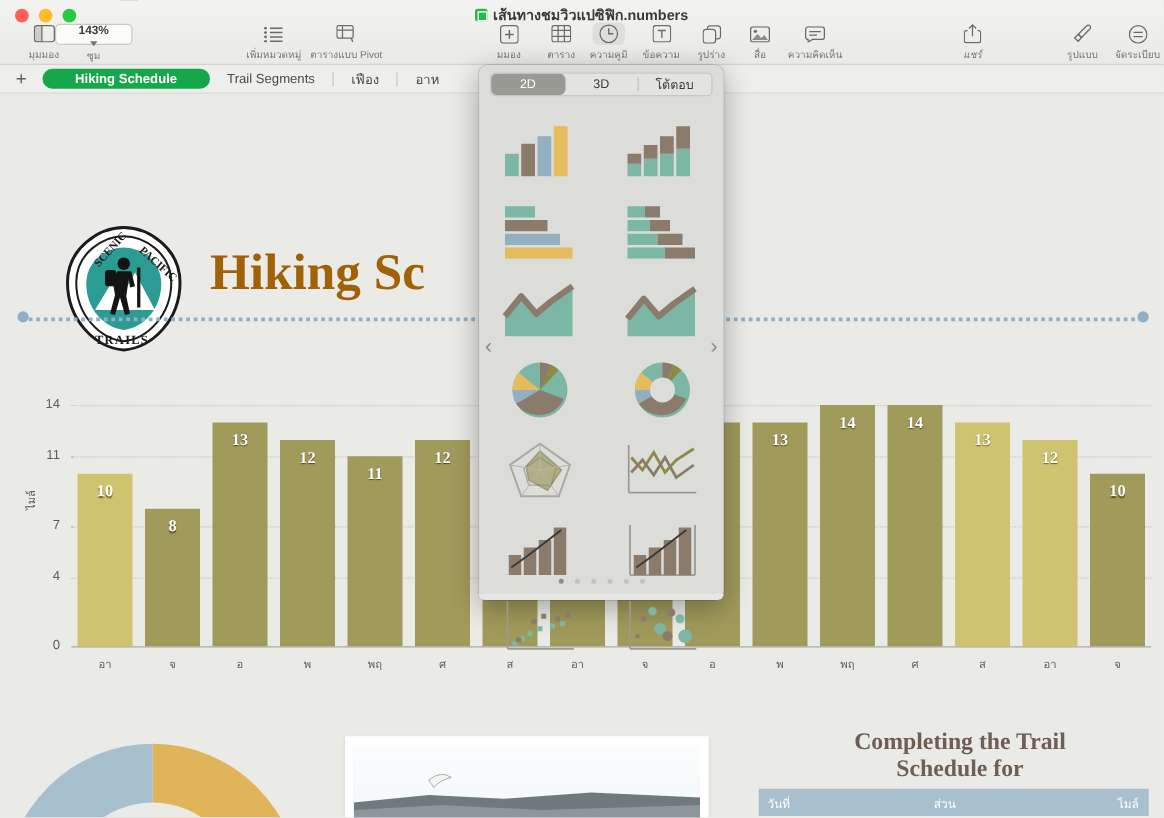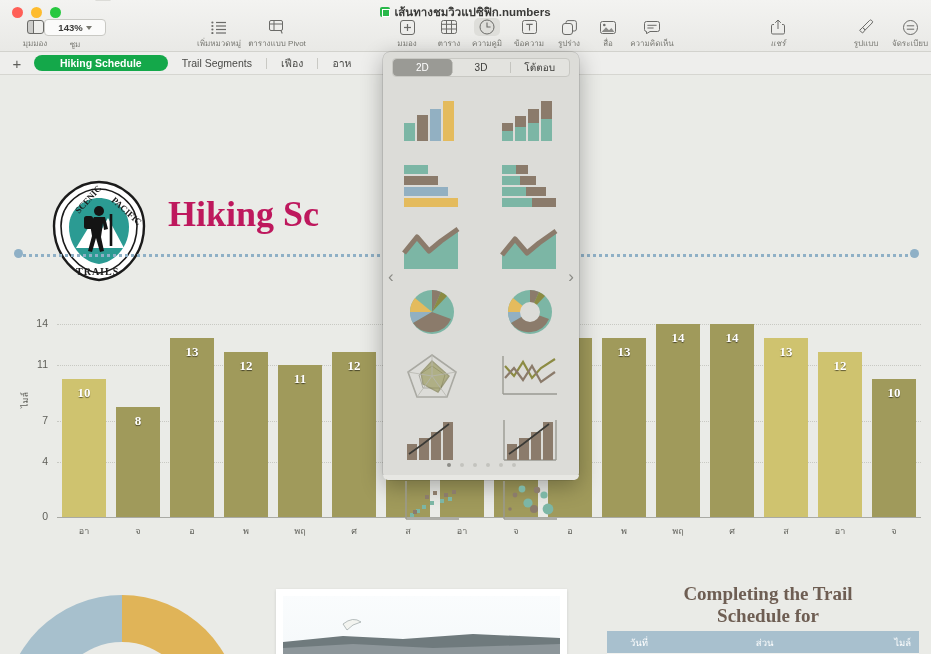--- a/index.html
+++ b/index.html
@@ -47,21 +47,21 @@
     color: #6b6b68;
   }
   .tb-ico svg { display: block; }
   .tb-lbl { font-size: 8px; color: #75756f; margin-top: 1px; white-space: nowrap; }
   .tb-item.sel .tb-ico { background: #dededa; border-radius: 5px; }
 
   .zoom-ctl {
     position: absolute; top: 19px; left: 44px; width: 62px; height: 17px;
     border: 1px solid #c9c9c4; border-radius: 4px; background: #fbfbfa;
     display: flex; align-items: center; justify-content: center; gap: 3px;
-    font-size: 9.5px; font-weight: bold; color: #3a3a38;
+    font-size: 9.5px; font-weight: bold; color: #3a3a38; flex-direction: column;
   }
   .caret { width: 0; height: 0; border-left: 3px solid transparent; border-right: 3px solid transparent; border-top: 4px solid #77776f; }
   .zoom-lbl { position: absolute; top: 38px; left: 44px; width: 62px; text-align: center; font-size: 8px; color: #75756f; }
 
   
   .tabbar {
     position: absolute; left: 0; top: 52px; width: 931px; height: 23px;
     background: #eeeeec; border-bottom: 1px solid #d6d6d1;
     display: flex; align-items: center;
   }
@@ -75,21 +75,21 @@
 
   
   .canvas { position: absolute; left: 0; top: 75px; width: 931px; height: 579px; background: #eaebe7; overflow: hidden; }
 
   
   .logo { position: absolute; left: 46px; top: 103px; width: 106px; height: 106px; }
 
   .hdr-title {
     position: absolute; left: 168px; top: 118px;
     font-family: "Liberation Serif", "DejaVu Serif", serif;
-    font-size: 36px; font-weight: bold; color: #be185d; letter-spacing: 0px;
+    font-size: 41px; font-weight: bold; color: #a16207; letter-spacing: 0px;
     white-space: nowrap;
   }
 
   
   .sel-line {
     position: absolute; left: 18px; top: 179px; width: 896px; height: 3px;
     border-top: 3px dotted #8fb0c6;
   }
   .sel-h { position: absolute; top: 174px; width: 9px; height: 9px; border-radius: 50%; background: #8fb0c6; }
 
@@ -122,21 +122,21 @@
   }
   .photo-inner { position: relative; width: 100%; height: 133px; overflow: hidden; background: #cfe0ea; }
 
   
   .sched-title {
     position: absolute; left: 605px; top: 508px; width: 326px; text-align: center;
     font-family: "Liberation Serif", "DejaVu Serif", serif;
     font-size: 19px; font-weight: bold; color: #6e5e53; line-height: 1.14;
   }
   .sched { position: absolute; left: 607px; top: 556px; width: 312px; }
-  .srow { display: flex; font-size: 9.5px; padding-left: 16px; }
+  .srow { display: flex; font-size: 9.5px; }
   .srow.head { background: #a8c0ce; color: #fff; height: 22px; align-items: center; }
   .srow.body { background: #f2f2ef; height: 26px; align-items: center; border-bottom: 1px solid #dedfd9; color: #35352f; }
   .c0 { width: 140px; padding-left: 7px; }
   .c1 { width: 128px; }
   .c2 { width: 44px; text-align: right; padding-right: 8px; }
 
   
   .popover {
     position: absolute; left: 383px; top: 52px; width: 196px; height: 428px;
     background: #dcdcd8; border-radius: 7px;

